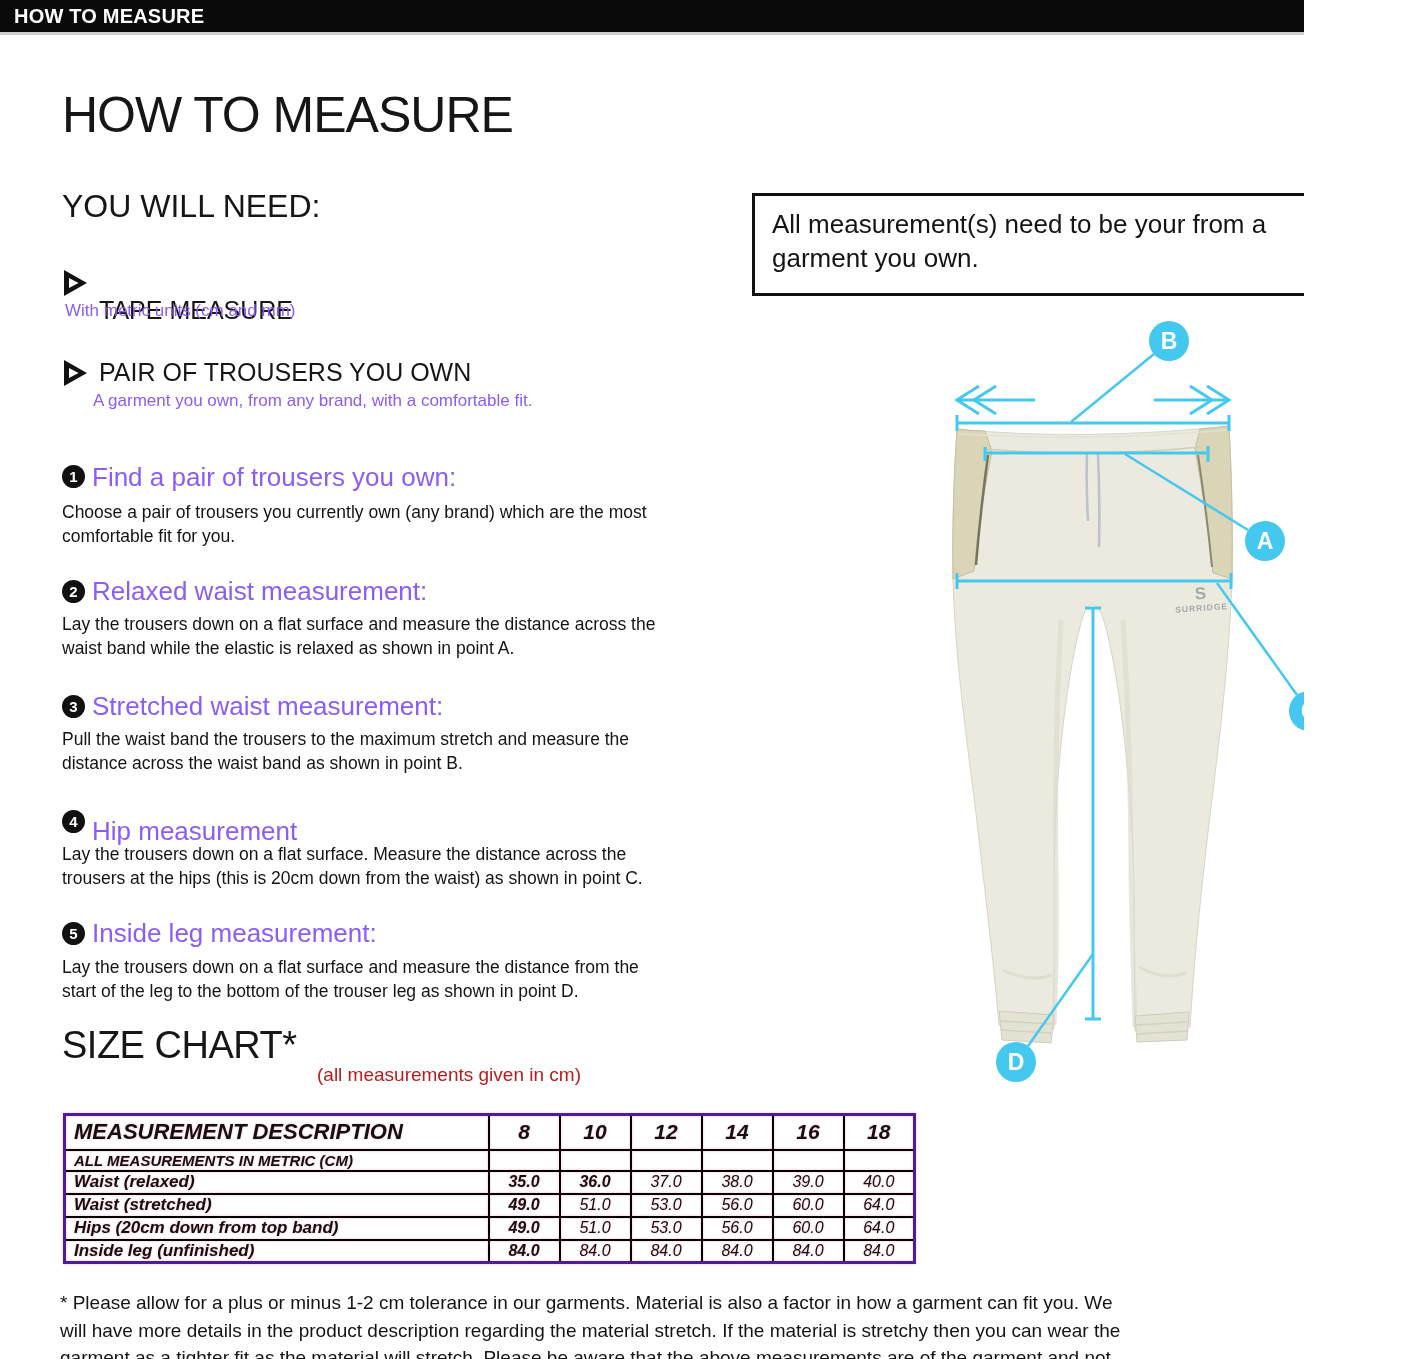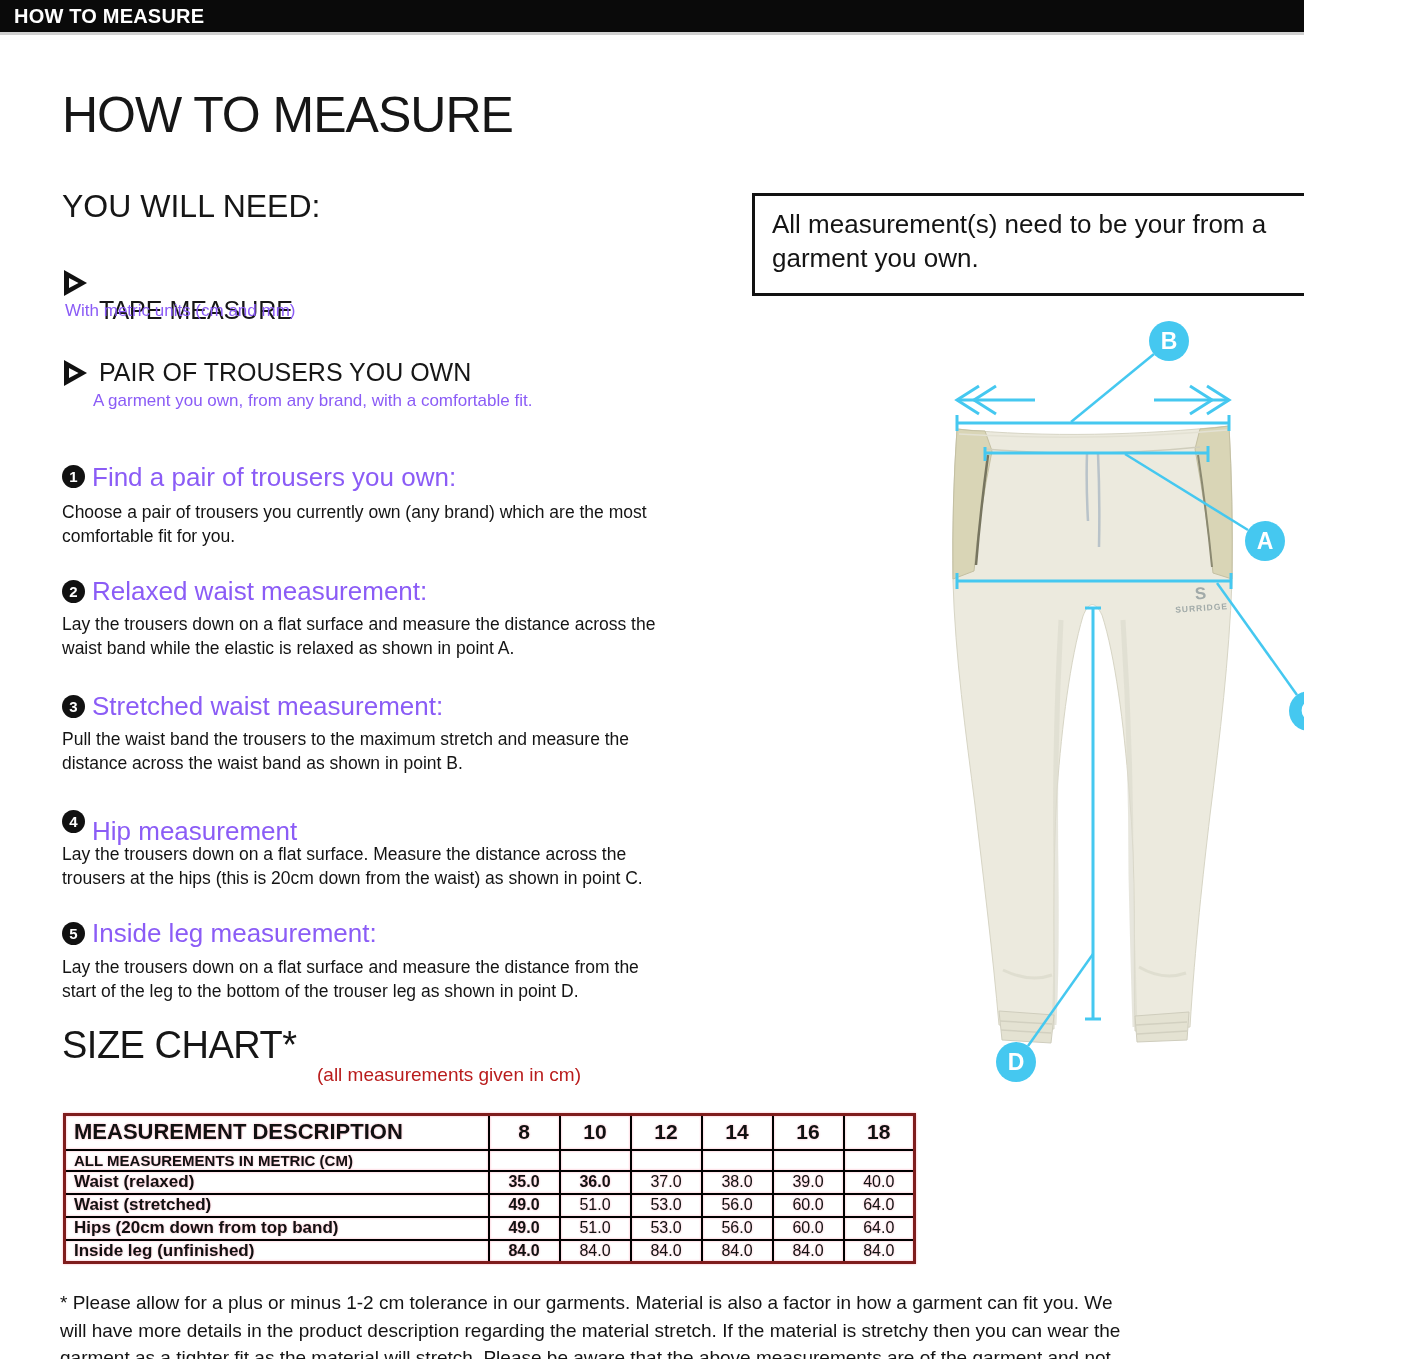--- a/index.html
+++ b/index.html
@@ -33,21 +33,21 @@
   .notebox-text{padding:11px 17px;font-size:26px;line-height:34px;color:#141414;}
 
   .sizechart-title{position:absolute;left:62px;top:1024px;font-size:38px;font-weight:400;
            letter-spacing:-.5px;color:#161616;}
   .sizechart-sub{position:absolute;left:317px;top:1064px;font-size:19px;color:#b91c1c;}
 
   table.sc{position:absolute;left:63px;top:1113px;border-collapse:collapse;
            filter:drop-shadow(0 0 1px rgba(255,120,150,.55));}
   table.sc td,table.sc th{border:2px solid #000;padding:0 8px;box-sizing:border-box;
            white-space:nowrap;color:#111;}
-  table.sc{border:3px solid #7f1d1d;}
+  table.sc{border:3px solid #4c1d95;font-style:italic;}
   th.desc{width:424px;text-align:left;font-size:22px;font-weight:700;height:35px;}
   th.size{width:71px;text-align:center;font-size:21px;font-weight:700;}
   td.metric{font-size:15px;font-weight:700;height:21px;}
   td.lbl{font-size:17px;font-weight:700;height:23px;}
   td.val{font-size:16px;text-align:center;}
   tr td.v0{font-weight:700;}
   tr.r0 td.v1{font-weight:700;text-align:center;}
 
   .footer{position:absolute;left:60px;top:1289px;width:1062px;font-size:19px;
           line-height:27.5px;color:#141414;}

